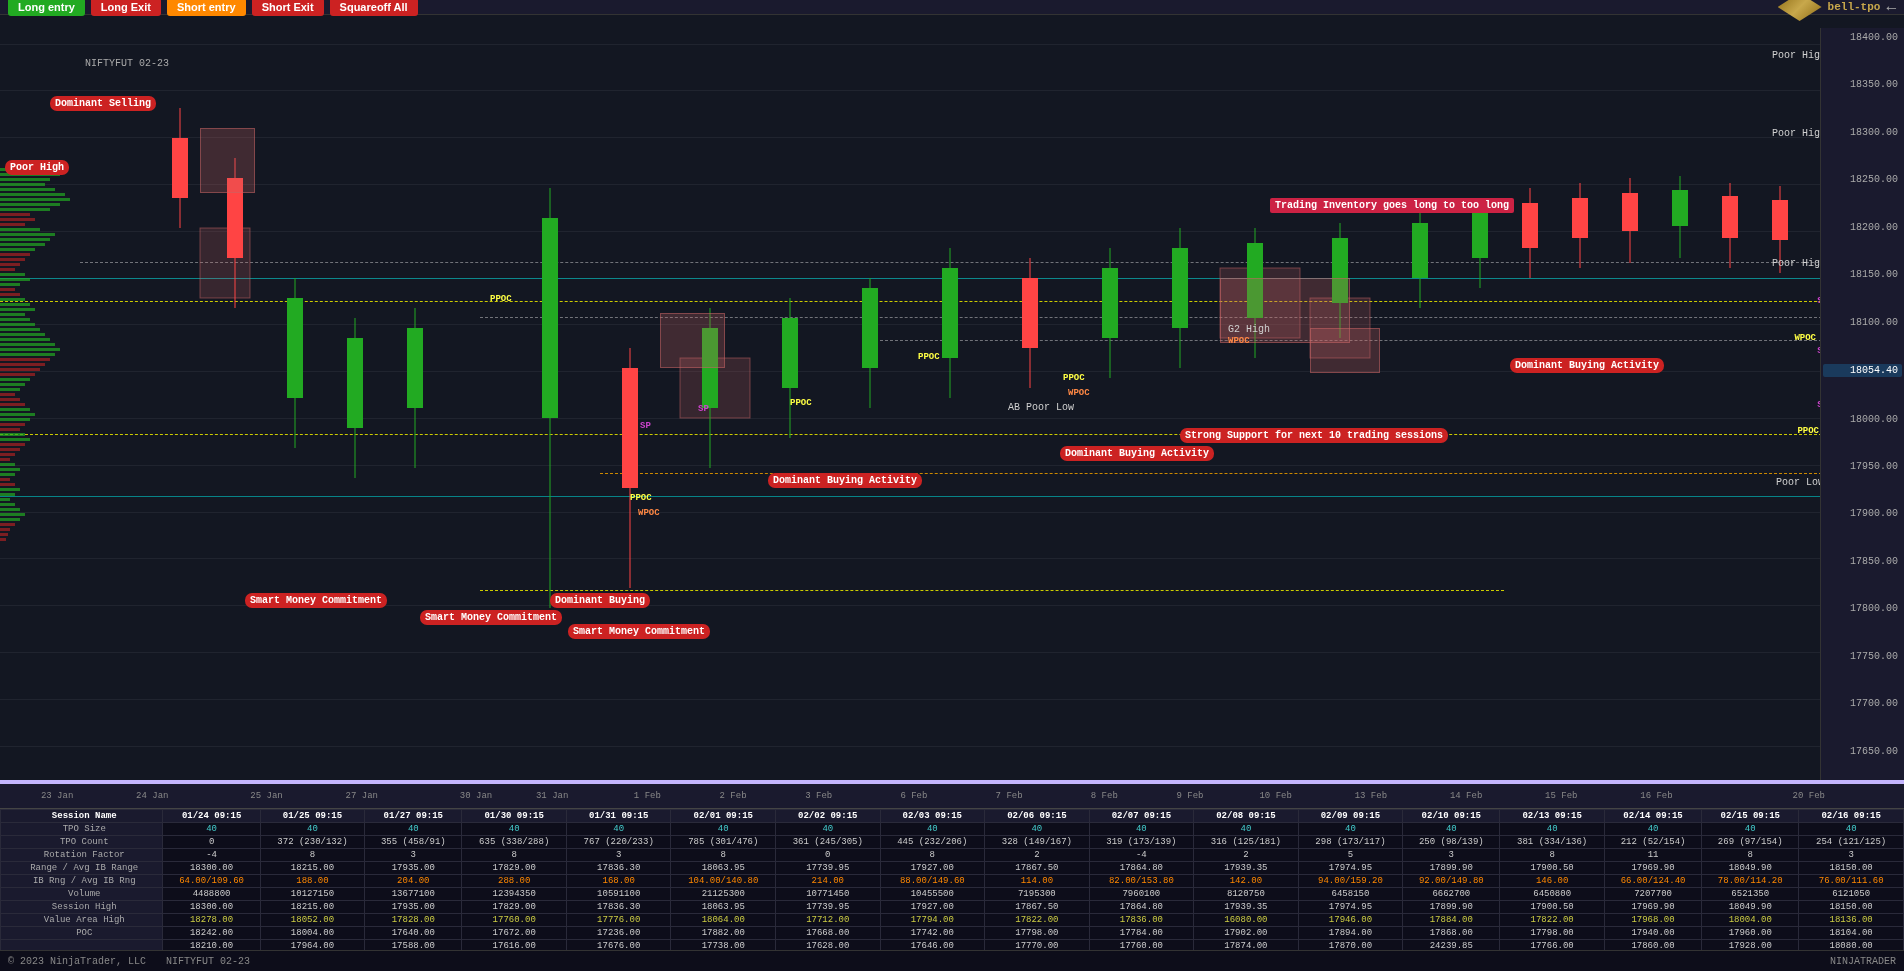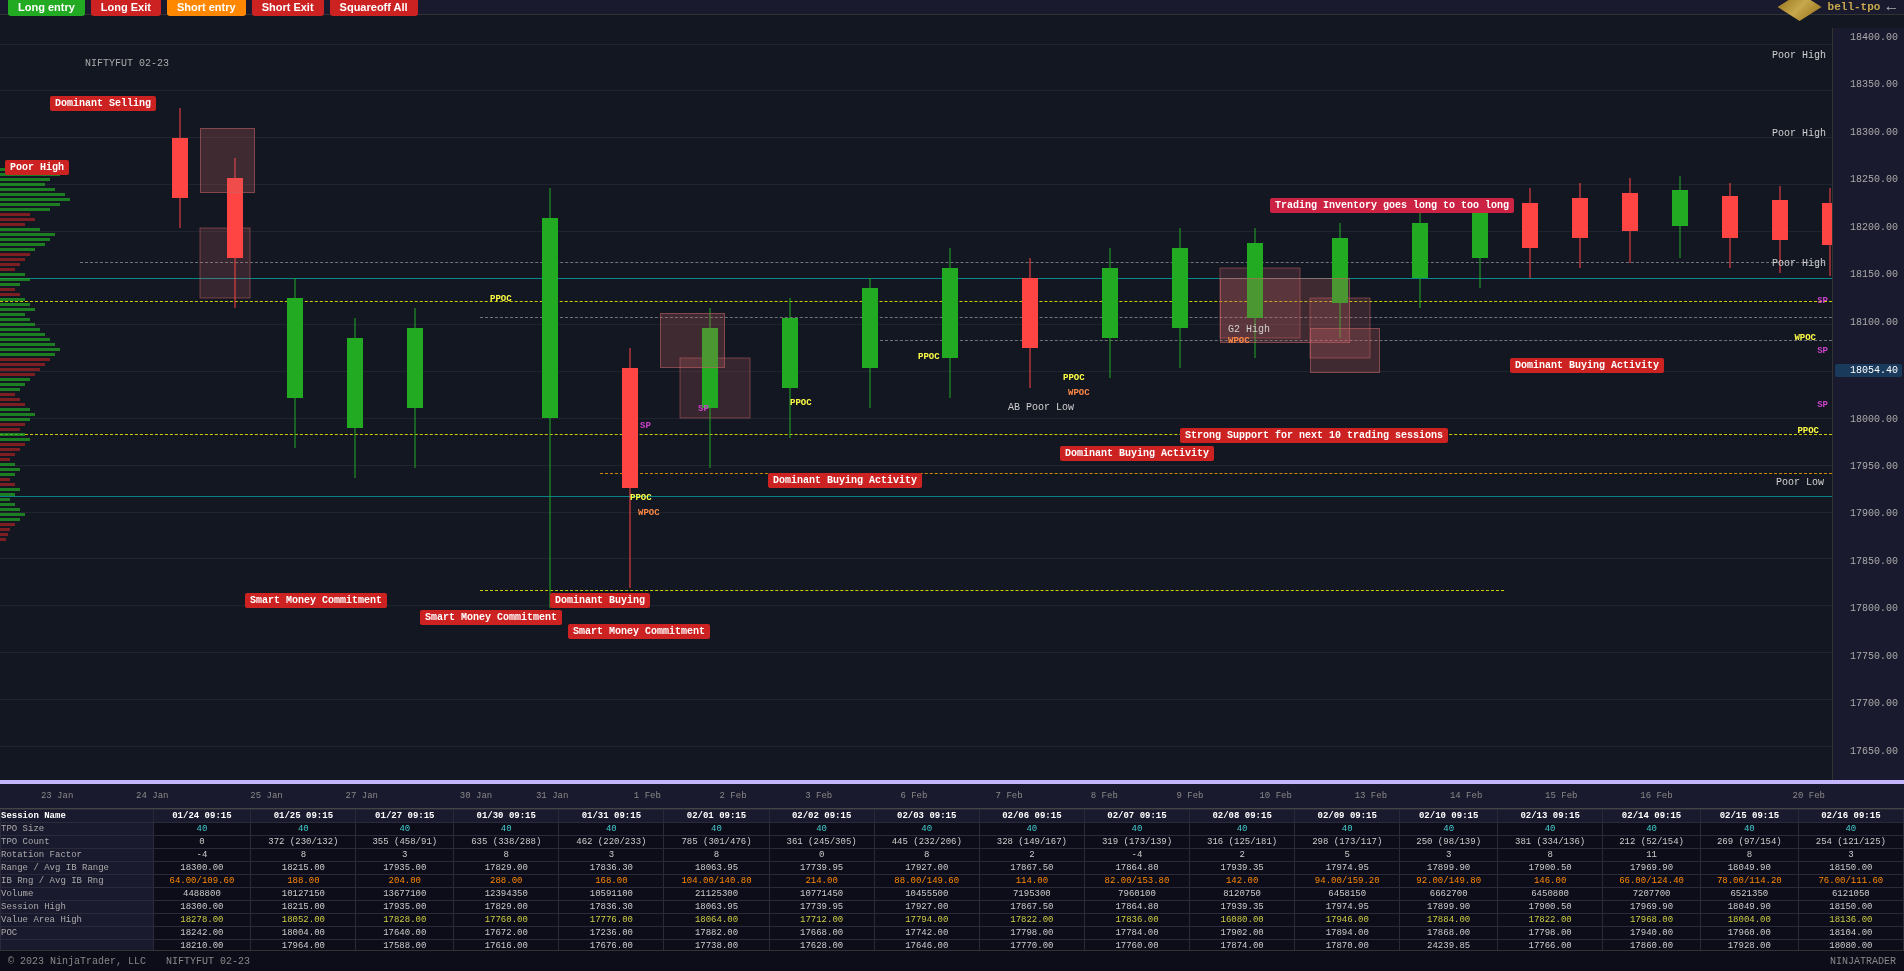--- a/index.html
+++ b/index.html
@@ -80,21 +80,21 @@
       height: 780px;
       background: #131722;
       overflow: hidden;
     }
 
     
     #price-scale {
       position: absolute;
       right: 0;
       top: 0;
-      width: 72px;
+      width: 84px;
       height: 780px;
       background: #1a1a2e;
       border-left: 1px solid #333;
       display: flex;
       flex-direction: column;
       justify-content: space-between;
       padding: 4px 2px;
       gap: 21px;
     }
     .price-label {
@@ -121,21 +121,21 @@
 
     
     .annotation {
       position: absolute;
       font-size: 10px;
       font-weight: bold;
       padding: 2px 5px;
       border-radius: 2px;
       white-space: nowrap;
     }
-    .ann-red { background: #cc2222; color: #fff; }
+    .ann-red { background: #cc2222; color: #fff; border-radius: 7px; }
     .ann-pink { background: #cc2244; color: #fff; }
 
     .label-plain {
       position: absolute;
       font-size: 10px;
       color: #d0d0d0;
       white-space: nowrap;
     }
 
     
@@ -196,22 +196,22 @@
     #data-table td, #data-table th {
       border: 1px solid #2a2a3a;
       padding: 1px 3px;
       color: #ccc;
       white-space: nowrap;
       text-align: center;
     }
     #data-table .row-header {
       background: #1a1a2e;
       color: #aaa;
-      text-align: left;
-      padding-left: 0;
+      text-align: center;
+      padding-left: 8px;
       min-width: 100px;
     }
     #data-table .col-header {
       background: #1a1a2e;
       color: #fff;
       font-weight: bold;
     }
 
     
     #status-bar {
@@ -635,21 +635,21 @@
           <td style="color: rgb(68, 204, 204);">40</td>
           <td style="color: rgb(68, 204, 204);">40</td>
           <td style="color: rgb(68, 204, 204);">40</td>
         </tr>
         <tr>
           <td class="row-header">TPO Count</td>
           <td>0</td>
           <td>372 (230/132)</td>
           <td>355 (458/91)</td>
           <td>635 (338/288)</td>
-          <td>462 (220/233)</td>
+          <td>767 (220/233)</td>
           <td>785 (301/476)</td>
           <td>361 (245/305)</td>
           <td>445 (232/206)</td>
           <td>328 (149/167)</td>
           <td>319 (173/139)</td>
           <td>316 (125/181)</td>
           <td>298 (173/117)</td>
           <td>250 (98/139)</td>
           <td>381 (334/136)</td>
           <td>212 (52/154)</td>

